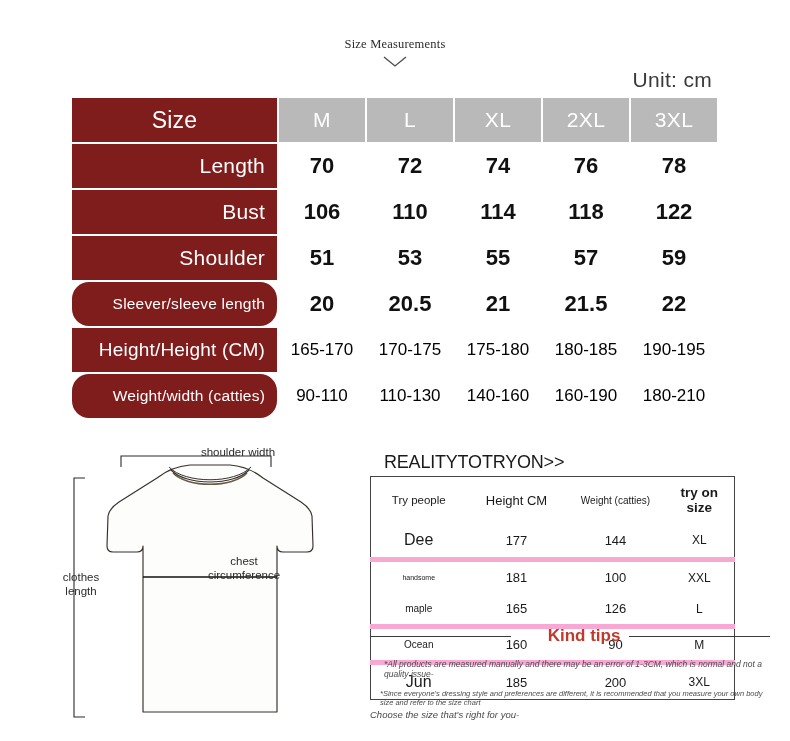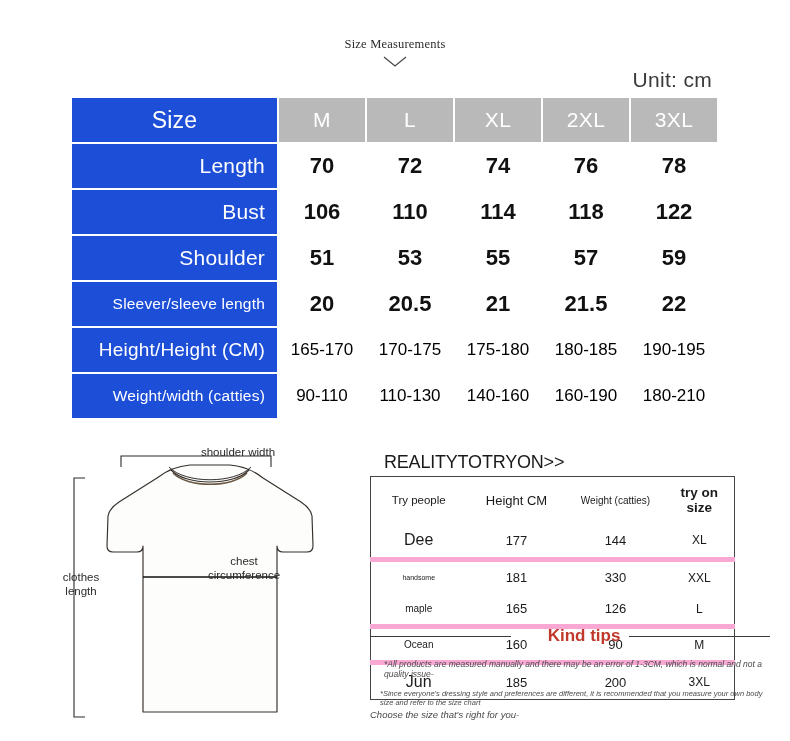--- a/index.html
+++ b/index.html
@@ -39,31 +39,31 @@
     border-spacing:2px;
     table-layout:fixed;
   }
   #size-table col.lab { width:205px; }
   #size-table col.val { width:86px; }
   #size-table td {
     height:44px; padding:0 4px; text-align:center; vertical-align:middle;
     background:#ffffff;
   }
   #size-table td.lab {
-    background:#1d4ed8; color:#ffffff; text-align:right;
+    background:#7f1d1d; color:#ffffff; text-align:right;
     padding-right:12px; letter-spacing:.2px;
     font-size:21px; white-space:nowrap;margin-left:10px;
   }
   #size-table tr.hdr td.lab { font-size:23px; text-align:center; padding-right:4px; }
   #size-table td.hdr-val {
     background:#b9b9b9; color:#ffffff; font-size:21px; letter-spacing:.4px;
   }
   #size-table td.num { font-size:22px; font-weight:bold; color:#111; }
   #size-table td.rng { font-size:17px; font-weight:400; color:#000000; }
-  #size-table tr.small td.lab { font-size:15.5px; }
+  #size-table tr.small td.lab { font-size:15.5px;border-radius:17px; }
   #size-table tr.mid td.lab  { font-size:19px; }
 
   
   #tshirt-panel { position:absolute; left:45px; top:440px; width:330px; height:295px; }
   #tshirt-panel .anno {
     position:absolute; font-size:11.5px; color:#2b2b2b; text-align:center;
     line-height:1.25;
   }
   #anno-shoulder { left:148px; top:5px; width:90px; font-size:11.5px; }
   #anno-clothes  { left:3px;  top:130px; width:66px; font-size:12.5px; }
@@ -258,21 +258,21 @@
       <tr class="row nodiv">
         <td class="nm-big">Dee</td>
         <td class="val">177</td>
         <td class="val">144</td>
         <td class="sz">XL</td>
       </tr>
 
       <tr class="row">
         <td class="nm-small">handsome</td>
         <td class="val">181</td>
-        <td class="val">330</td>
+        <td class="val">100</td>
         <td class="sz">XXL</td>
       </tr>
 
       <tr class="row nodiv">
         <td class="nm-mid">maple</td>
         <td class="val">165</td>
         <td class="val">126</td>
         <td class="sz">L</td>
       </tr>
 

